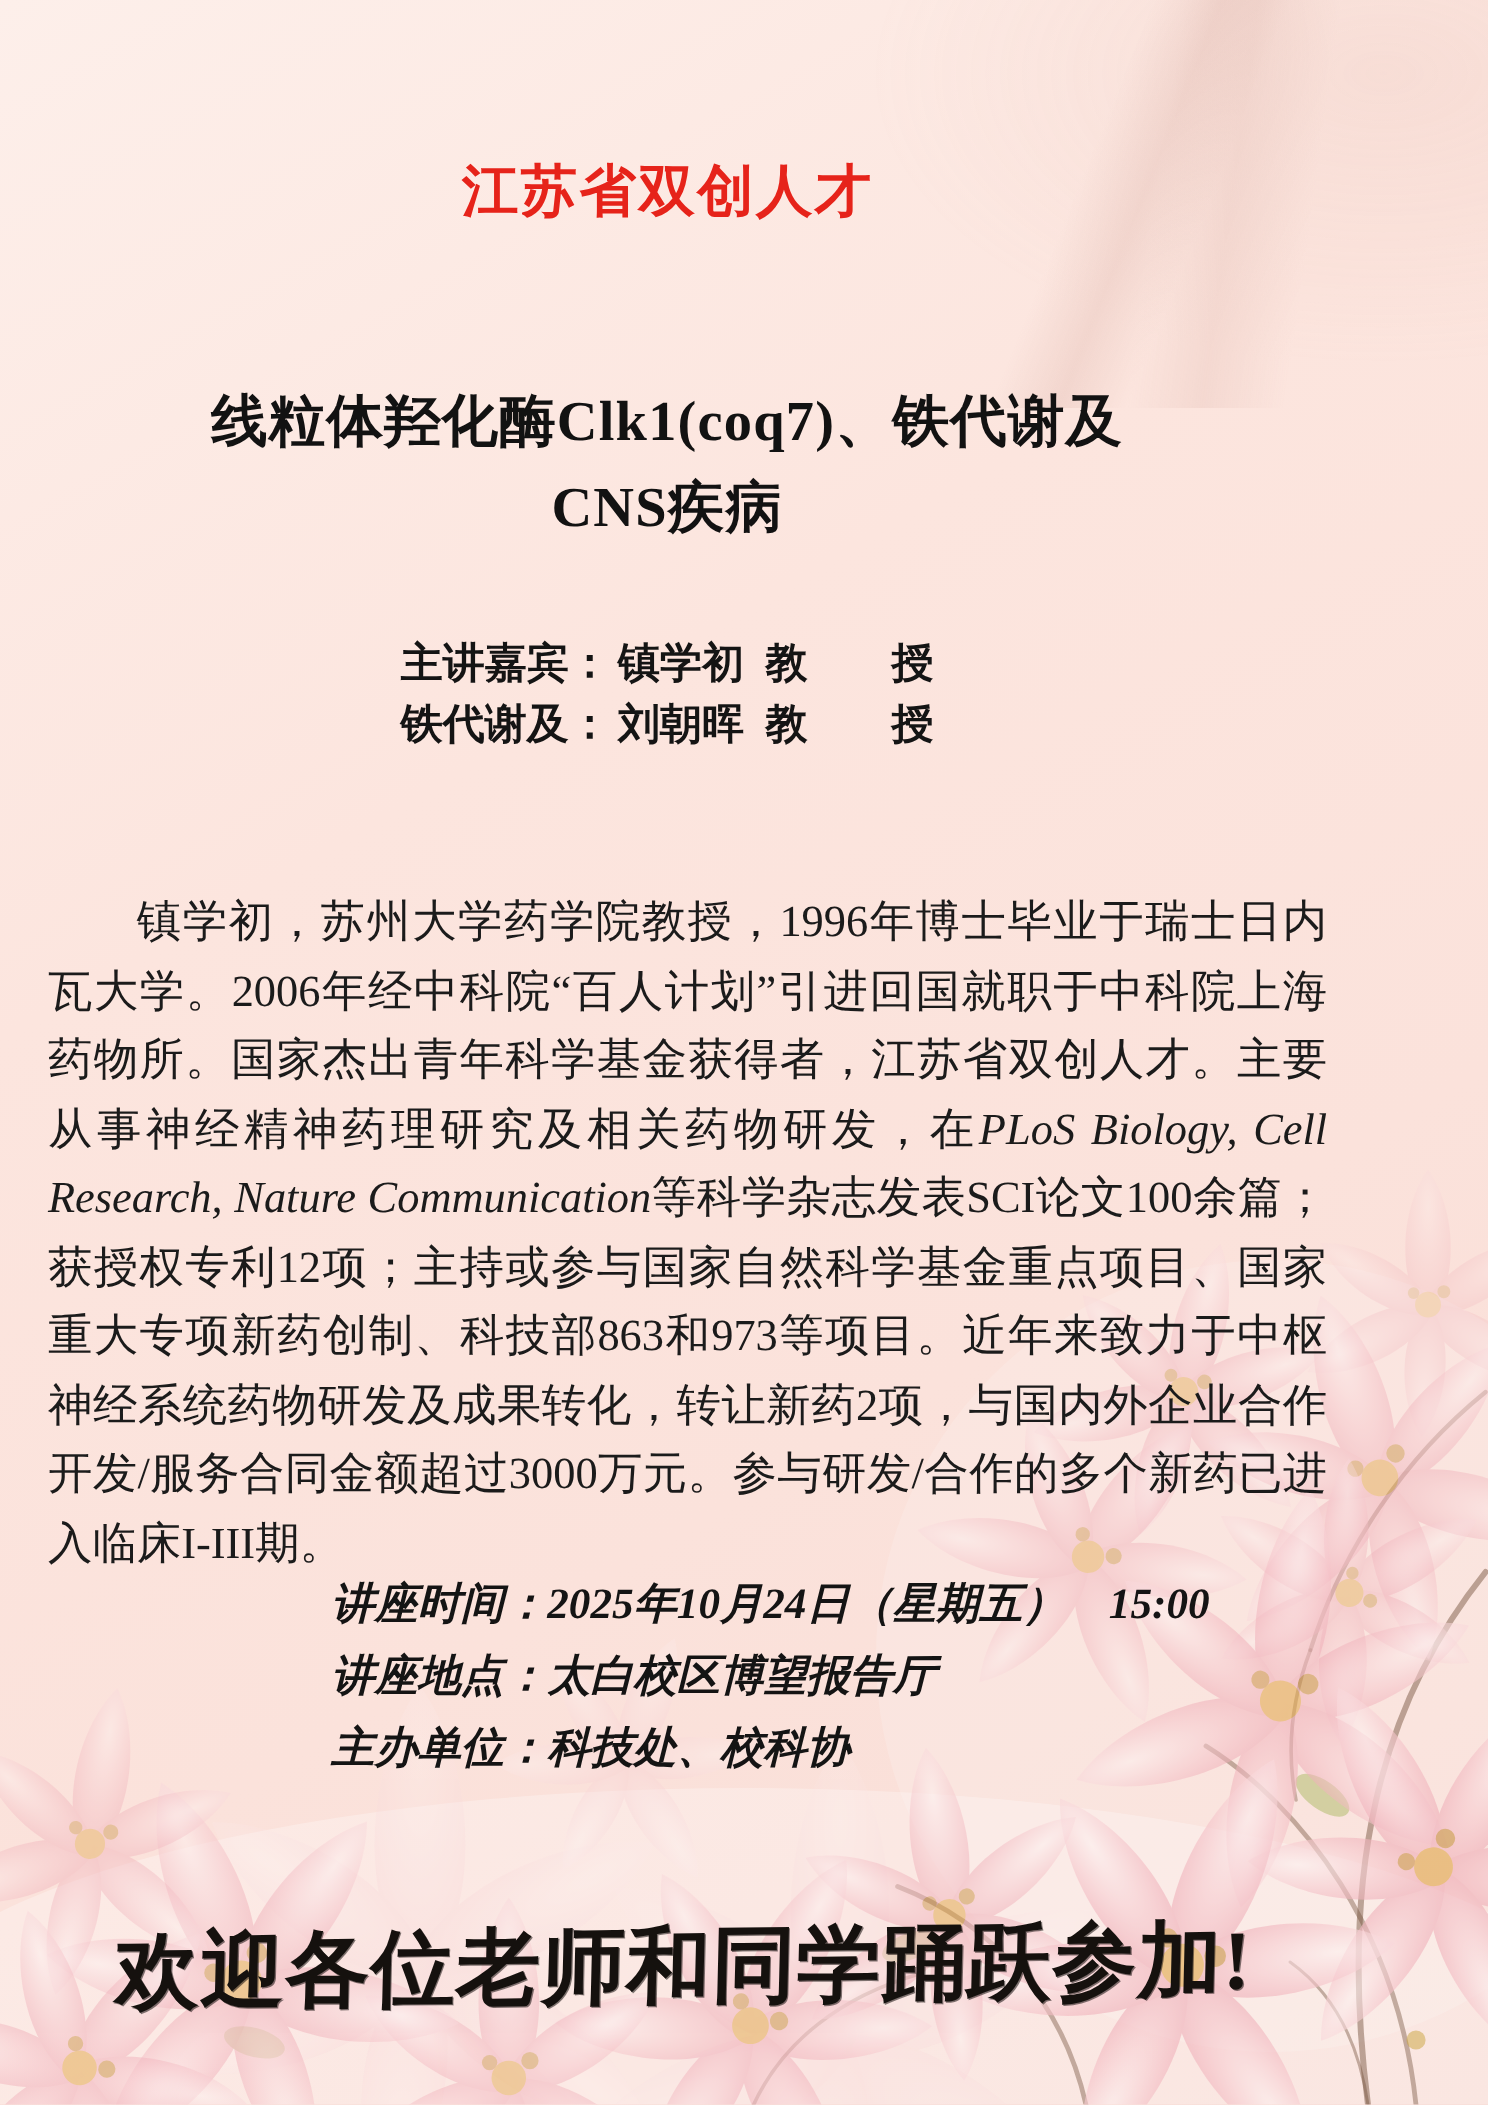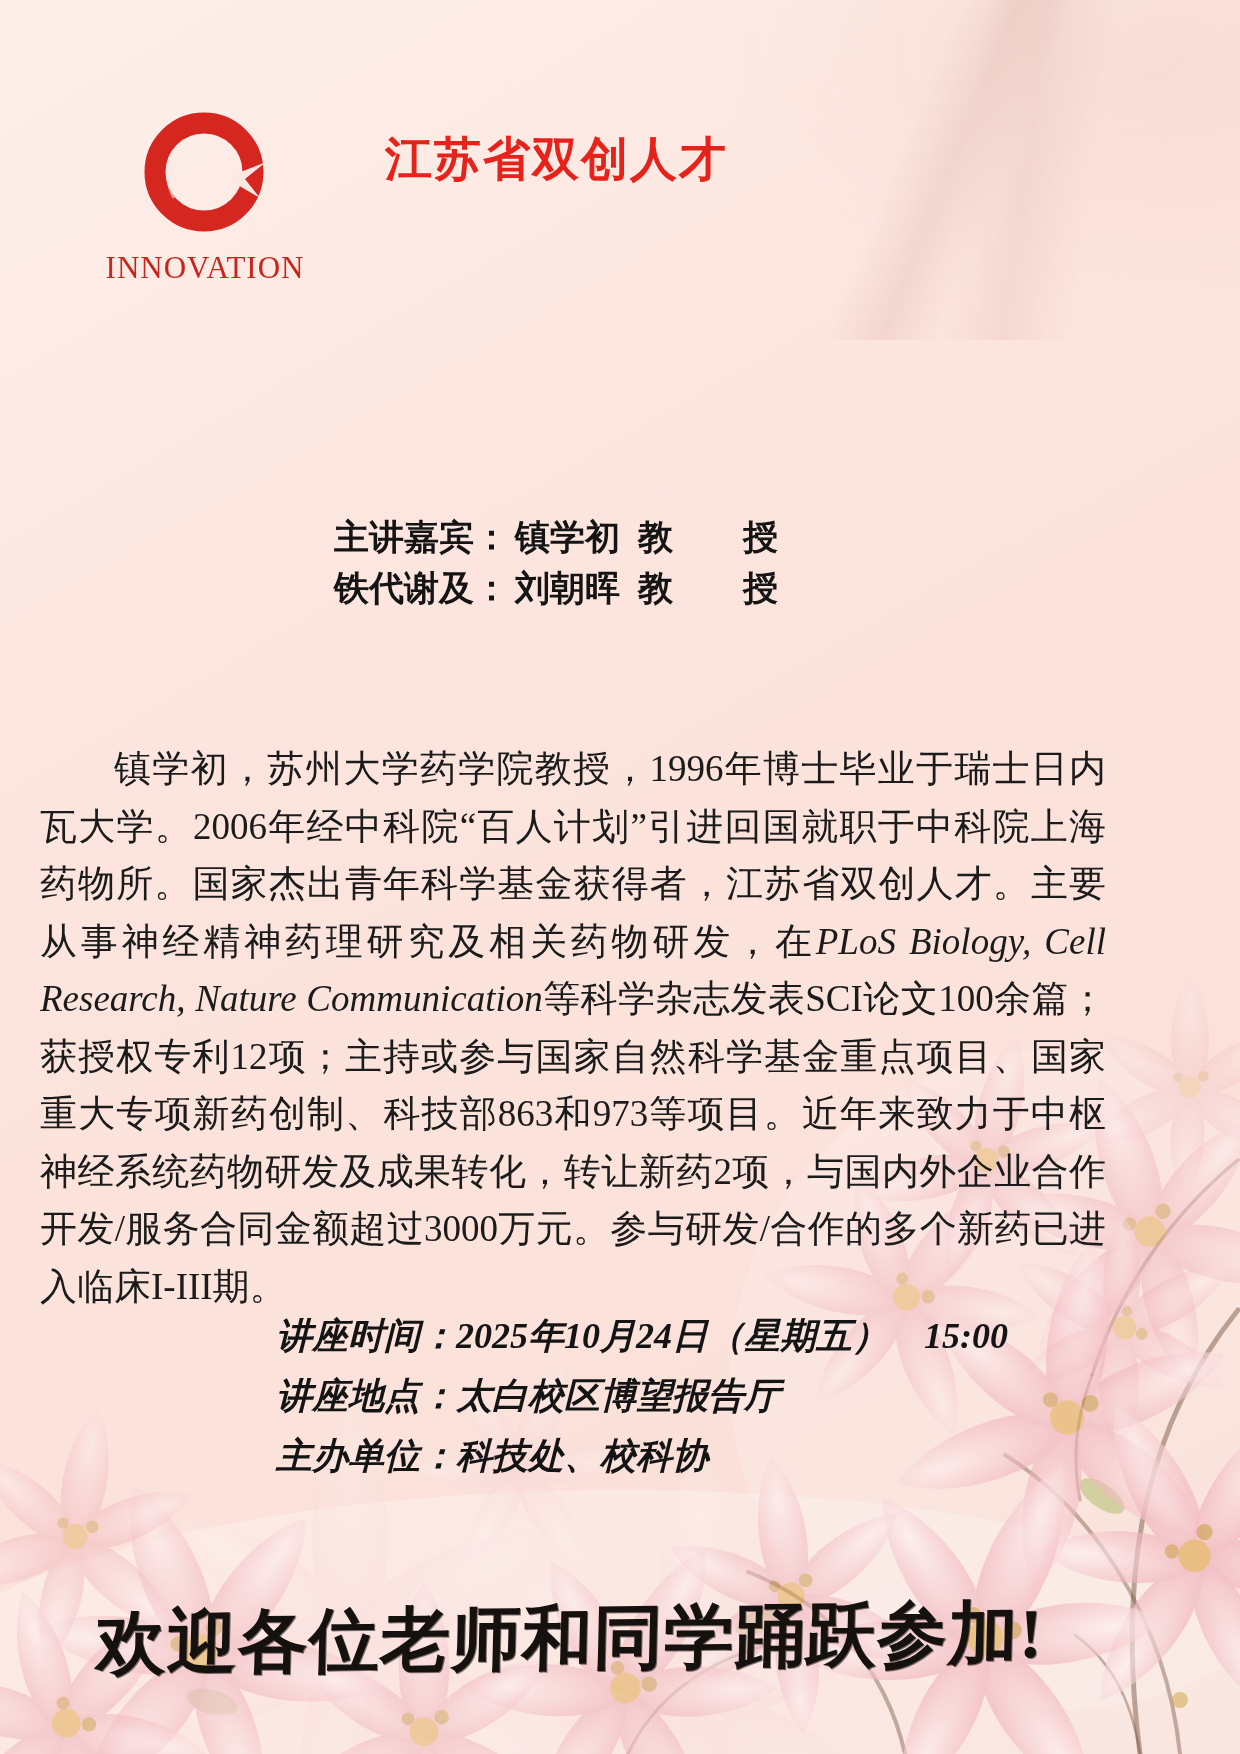--- a/index.html
+++ b/index.html
@@ -49,21 +49,21 @@
   }
 
   
   .main-title{ position:absolute; top:323px; left:0; width:1112px; text-align:center; }
   .main-title h2{
     font-size:47px; font-weight:700; line-height:1.25; letter-spacing:1px; color:#121212;
   }
   .main-title h2 + h2{ margin-top:12px; }
 
   
-  .speakers{ position:absolute; top:512px; left:0; width:1112px; text-align:center; }
+  .speakers{ position:absolute; top:527px; left:0; width:1112px; text-align:center; }
   .sp-line{ font-size:35px; font-weight:600; line-height:51px; color:#141414; }
   .sp-line span{ white-space:pre; }
   .sp-name{ margin-left:6px; margin-right:18px; }
 
   
   .bio{
     position:absolute; top:740px; left:40px; width:1066px;
     font-size:37px; line-height:57.5px; text-align:justify; text-indent:2em;
     color:#1b1b1b;
   }
@@ -156,34 +156,29 @@
     <use href="#flower" transform="translate(792,1602) scale(1.5) rotate(-8)" opacity="0.5"></use>
     <use href="#flower" transform="translate(622,1694) scale(1.7) rotate(30)" opacity="0.5"></use>
     <use href="#flower" transform="translate(424,1738) scale(1.6)" opacity="0.45"></use>
     <use href="#flower" transform="translate(204,1658) scale(1.9) rotate(-22)" opacity="0.5"></use>
     <use href="#flower" transform="translate(74,1542) scale(1.4) rotate(10)" opacity="0.4"></use>
     <use href="#flower" transform="translate(62,1728) scale(1.6) rotate(42)" opacity="0.5"></use>
   </svg>
 
   <div class="content-layer">
 
-    <div class="logo">
-      <svg width="142" height="142" viewBox="0 0 142 142" aria-hidden="true">
-        <circle cx="70" cy="66" r="49" fill="none" stroke="#d5261f" stroke-width="21"></circle>
-        <path d="M36,102 A50,50 0 0,0 104,110 L96,100 A44,44 0 0,1 42,95 Z" fill="#d5261f"></path>
-        <path d="M132,56 L104,67 L97,75 L126,92 L111,73 Z" fill="#fce8e2"></path>
-        <path d="M40,92 A40,40 0 0,1 37,58" fill="none" stroke="#fce8e2" stroke-width="3" opacity="0.55"></path>
-      </svg>
-      <div class="logo-text">INNOVATION</div>
-    </div>
 
     <div class="forum-row">
       <span class="lecture-no">江苏省双创人才</span>
     </div>
 
+    <div class="main-title">
+      <h2>线粒体羟化酶Clk1(coq7)、铁代谢及</h2>
+      <h2>CNS疾病</h2>
+    </div>
 
     <div class="speakers">
       <div class="sp-line">
         <span>主讲嘉宾：</span><span class="sp-name">镇学初</span><span>教　　授</span>
       </div>
       <div class="sp-line">
         <span>铁代谢及：</span><span class="sp-name">刘朝晖</span><span>教　　授</span>
       </div>
     </div>
 

